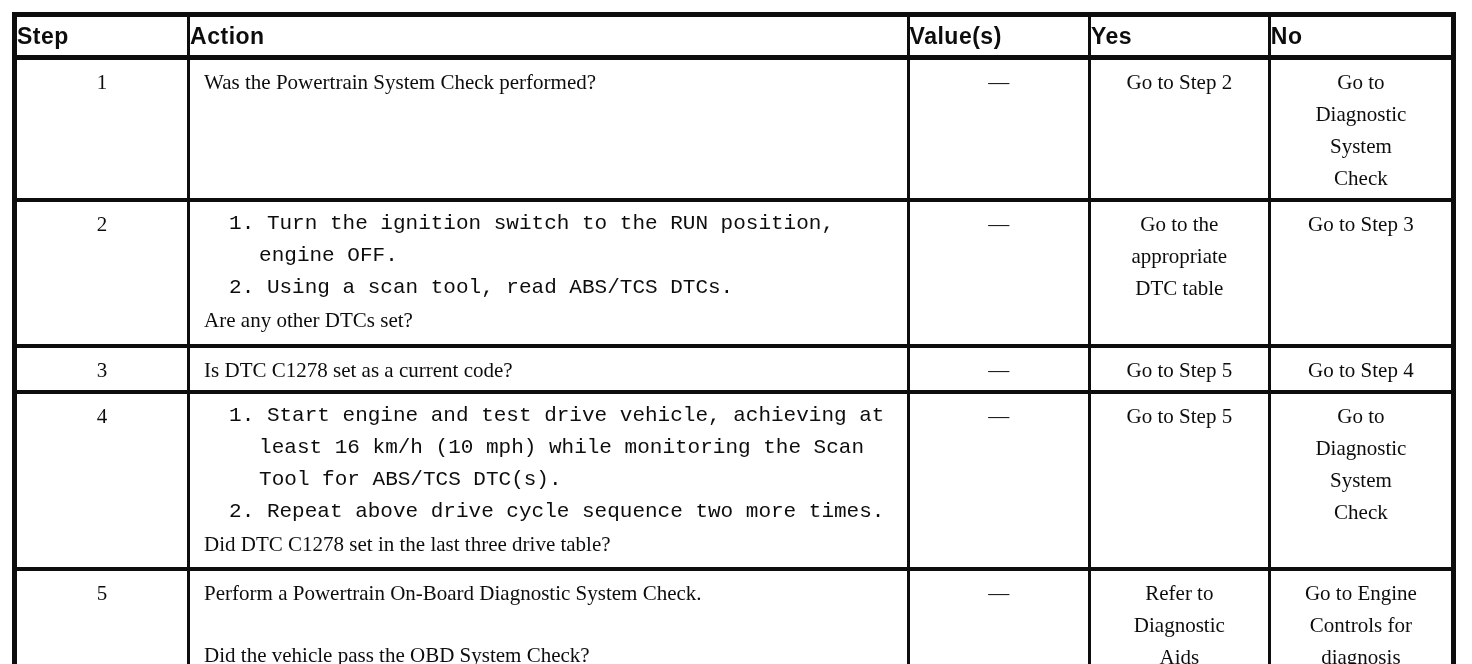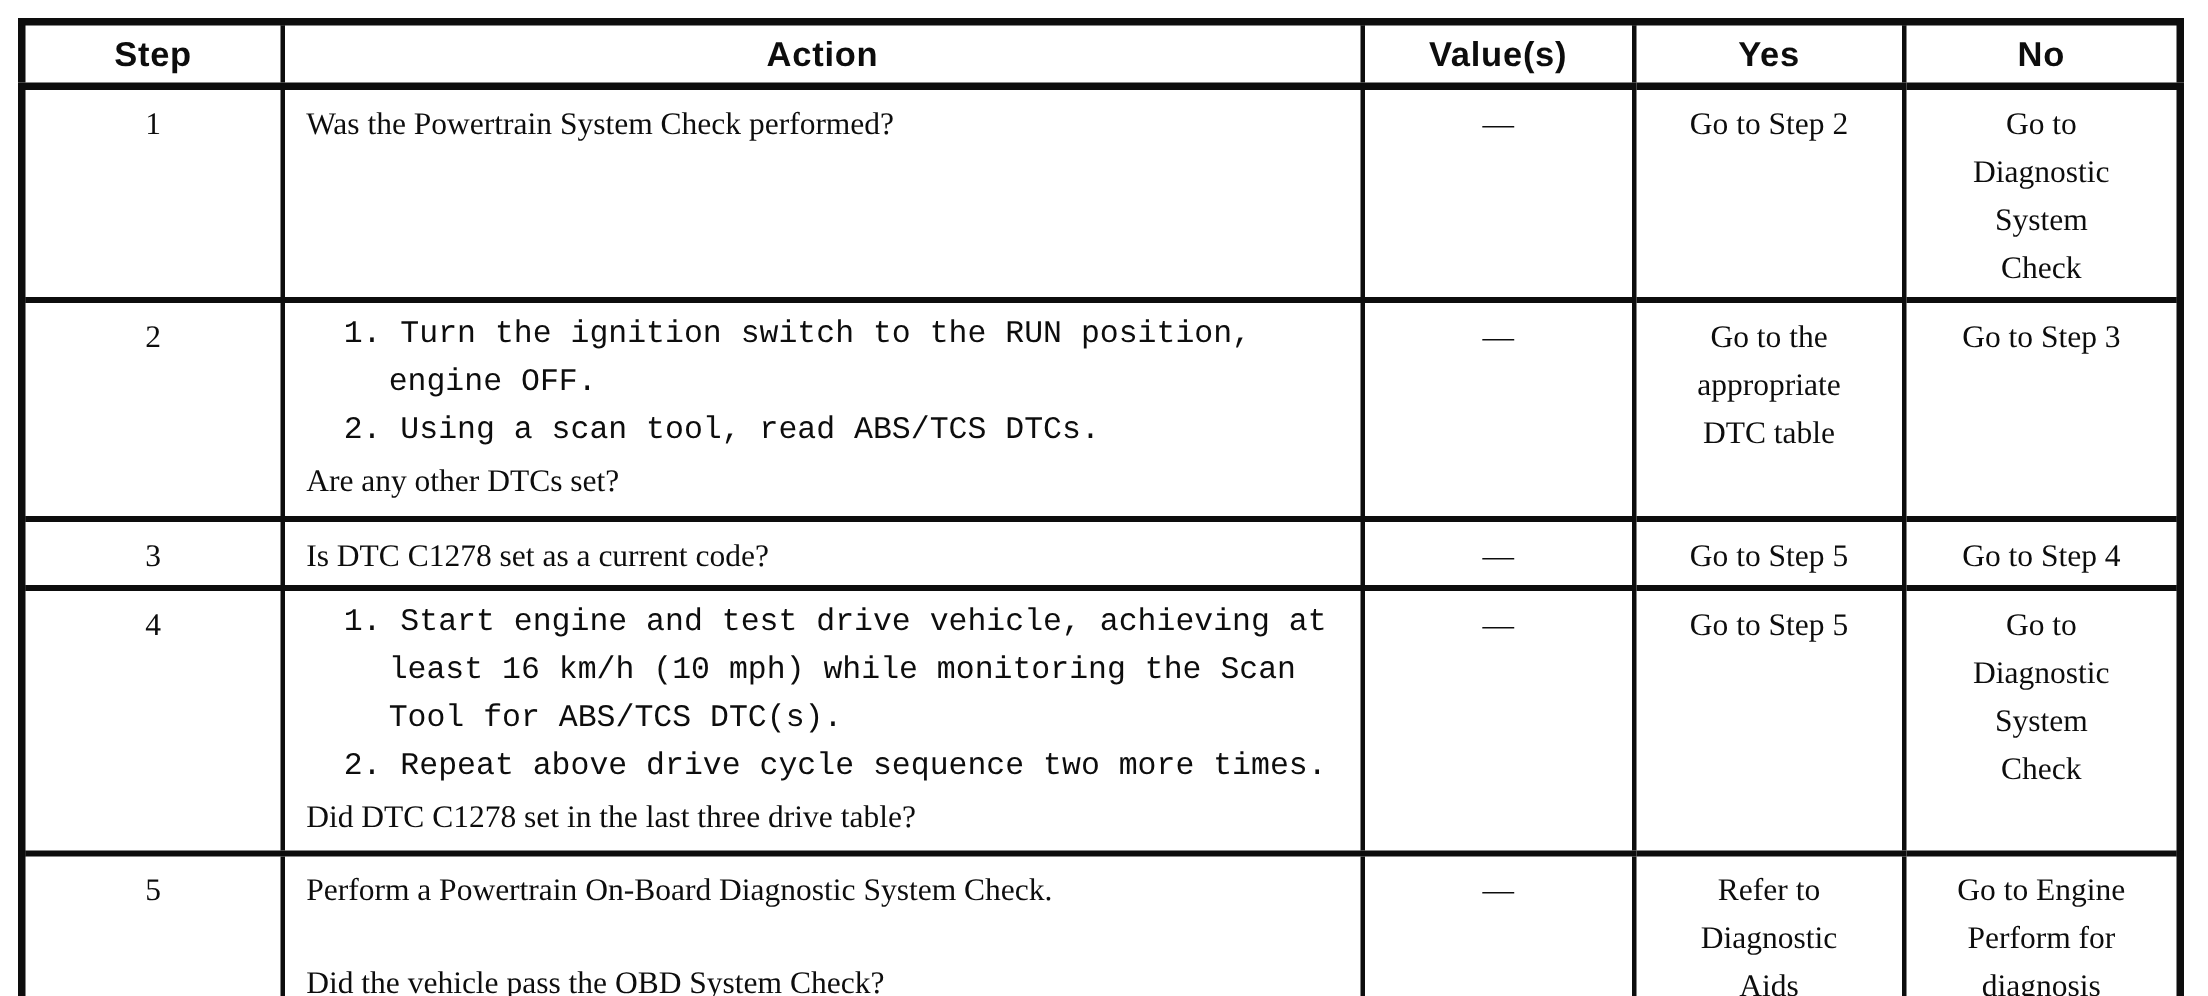--- a/index.html
+++ b/index.html
@@ -26,21 +26,21 @@
     width:100%;
     border-collapse:collapse;
     table-layout:fixed;
     background:var(--paper);
     border:5px solid var(--ink);
   }
   table.diag th{
     font-family:"Liberation Sans", sans-serif;
     font-weight:bold;
     font-size:23px;
-    text-align:center;
+    text-align:left;
     vertical-align:middle;
     height:38px;
     border:3px solid var(--ink);
     border-bottom-width:5px;
     padding:0;
     letter-spacing:0.5px;
   }
   table.diag td{
     border:3px solid var(--ink);
     border-top-width:4px;
@@ -162,19 +162,19 @@
           <td class="value-cell">
             <span class="cell-line">—</span>
           </td>
           <td class="yes-cell">
             <span class="cell-line">Refer to</span>
             <span class="cell-line">Diagnostic</span>
             <span class="cell-line">Aids</span>
           </td>
           <td class="no-cell">
             <span class="cell-line">Go to Engine</span>
-            <span class="cell-line">Perform for</span>
+            <span class="cell-line">Controls for</span>
             <span class="cell-line">diagnosis</span>
           </td>
         </tr>
       </tbody>
   </table>
 </div>
 
 </body></html>

